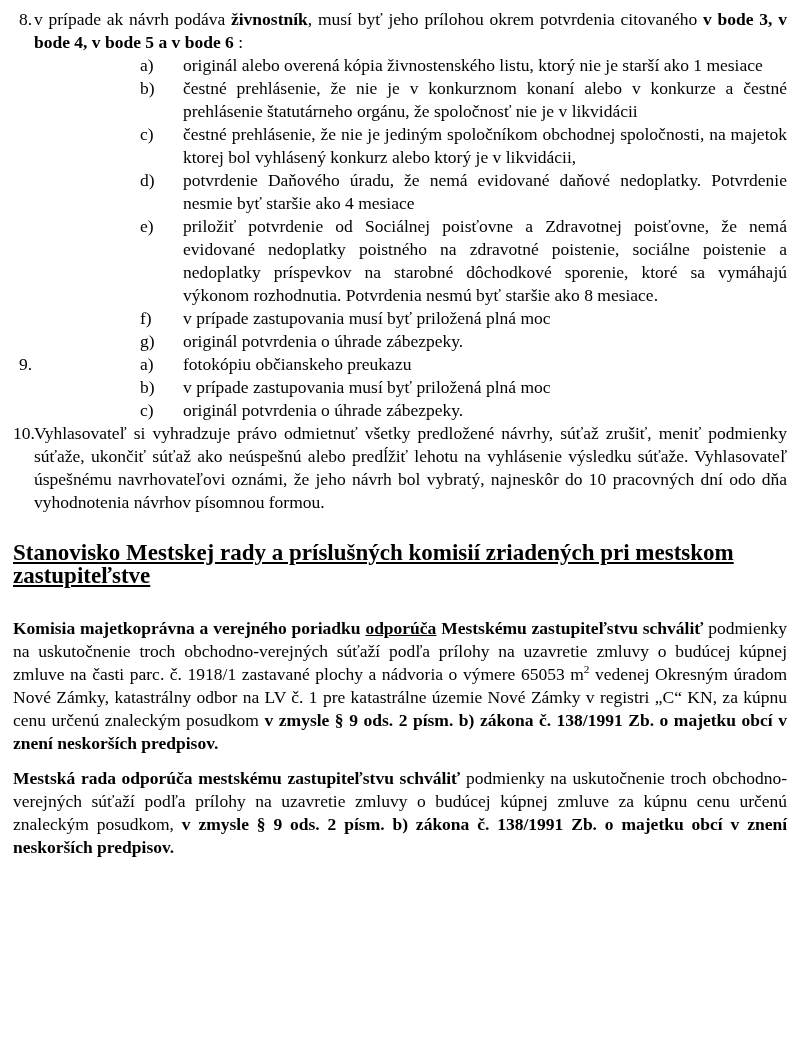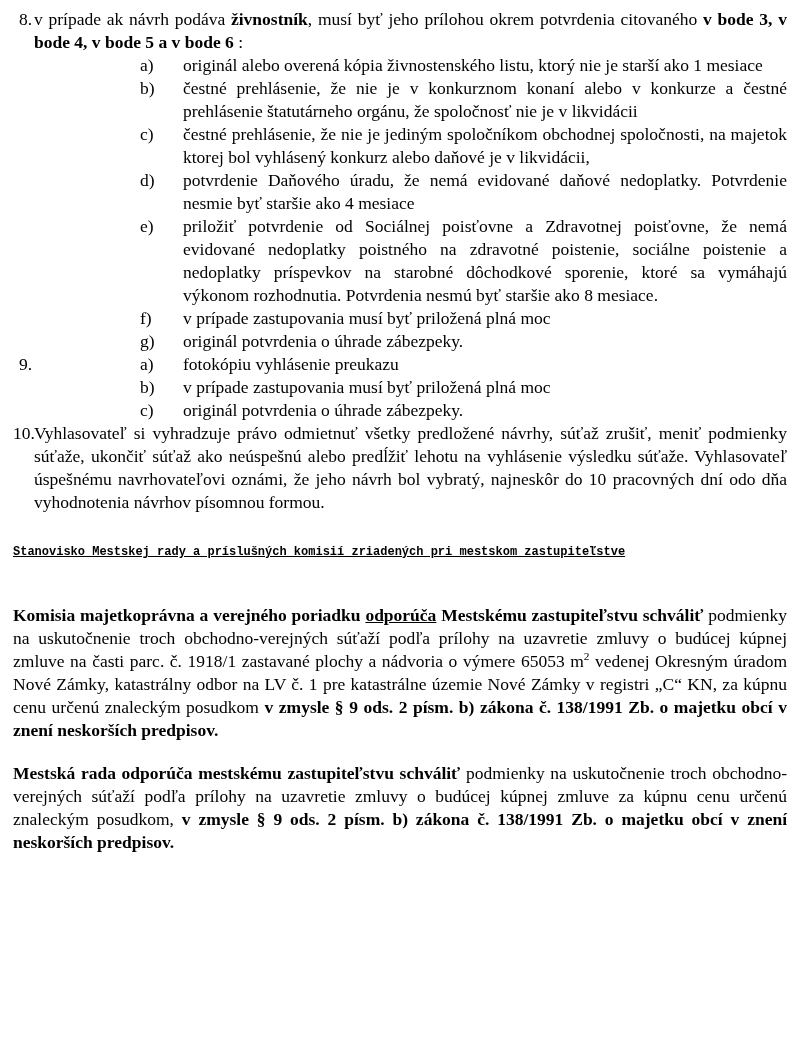--- a/index.html
+++ b/index.html
@@ -35,30 +35,29 @@
     text-align: right;
   }
   .item-text { text-align: justify; }
   .sub-list { margin-left: 106px; }
   .sub-item { display: flex; }
   .sub-letter { flex: 0 0 43px; }
   .sub-text { flex: 1 1 auto; text-align: justify; }
   .criteria { margin: 23px 0 0 0; }
   .section-heading {
     margin: 27px 0 0 0;
-    font-size: 12px;
+    font-size: 23px;
     line-height: 23px;
     font-weight: bold;
     text-decoration: underline;
     text-align: left;
-    font-family: Liberation Mono, monospace;
   }
   .para { text-align: justify; margin: 0; }
-  .para.first { margin-top: 40px; }
-  .para.second { margin-top: 20px; }
+  .para.first { margin-top: 30px; }
+  .para.second { margin-top: 12px; }
   .b { font-weight: bold; }
   .u { text-decoration: underline; }
   sup { font-size: 0.65em; line-height: 0; vertical-align: super; }
 </style>
 </head>
 <body>
 
 <div class="page">
 
   <div class="main-list">
@@ -70,21 +69,21 @@
         <div class="sub-item">
           <span class="sub-letter">a)</span>
           <div class="sub-text">originál alebo overená kópia živnostenského listu, ktorý nie je starší ako 1 mesiace</div>
         </div>
         <div class="sub-item">
           <span class="sub-letter">b)</span>
           <div class="sub-text">čestné prehlásenie, že nie je v konkurznom konaní alebo v konkurze a čestné prehlásenie štatutárneho orgánu, že spoločnosť nie je v likvidácii</div>
         </div>
         <div class="sub-item">
           <span class="sub-letter">c)</span>
-          <div class="sub-text">čestné prehlásenie, že nie je jediným spoločníkom obchodnej spoločnosti, na majetok ktorej bol vyhlásený konkurz alebo daňové je v likvidácii,</div>
+          <div class="sub-text">čestné prehlásenie, že nie je jediným spoločníkom obchodnej spoločnosti, na majetok ktorej bol vyhlásený konkurz alebo ktorý je v likvidácii,</div>
         </div>
         <div class="sub-item">
           <span class="sub-letter">d)</span>
           <div class="sub-text">potvrdenie Daňového úradu, že nemá evidované daňové nedoplatky. Potvrdenie nesmie byť staršie ako 4 mesiace</div>
         </div>
         <div class="sub-item">
           <span class="sub-letter">e)</span>
           <div class="sub-text">priložiť potvrdenie od Sociálnej poisťovne a Zdravotnej poisťovne, že nemá evidované nedoplatky poistného na zdravotné poistenie, sociálne poistenie a nedoplatky príspevkov na starobné dôchodkové sporenie, ktoré sa vymáhajú výkonom rozhodnutia. Potvrdenia nesmú byť staršie ako 8 mesiace.</div>
         </div>
         <div class="sub-item">
@@ -96,21 +95,21 @@
           <div class="sub-text">originál potvrdenia o úhrade zábezpeky.</div>
         </div>
       </div>
     </div>
 
     <div class="item">
       <span class="item-number">9.</span>
       <div class="sub-list">
         <div class="sub-item">
           <span class="sub-letter">a)</span>
-          <div class="sub-text">fotokópiu vyhlásenie preukazu</div>
+          <div class="sub-text">fotokópiu občianskeho preukazu</div>
         </div>
         <div class="sub-item">
           <span class="sub-letter">b)</span>
           <div class="sub-text">v prípade zastupovania musí byť priložená plná moc</div>
         </div>
         <div class="sub-item">
           <span class="sub-letter">c)</span>
           <div class="sub-text">originál potvrdenia o úhrade zábezpeky.</div>
         </div>
       </div>

